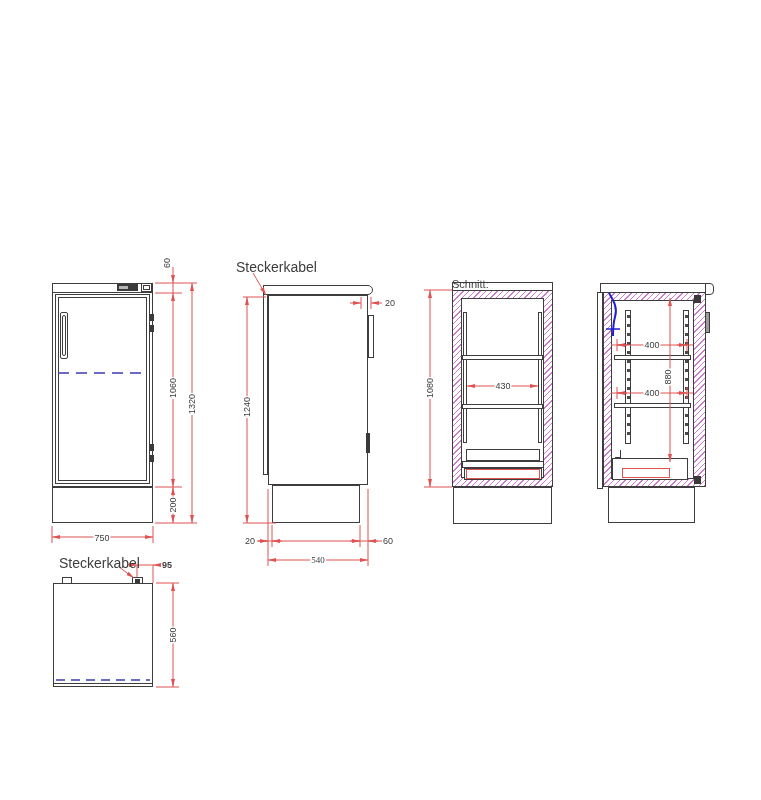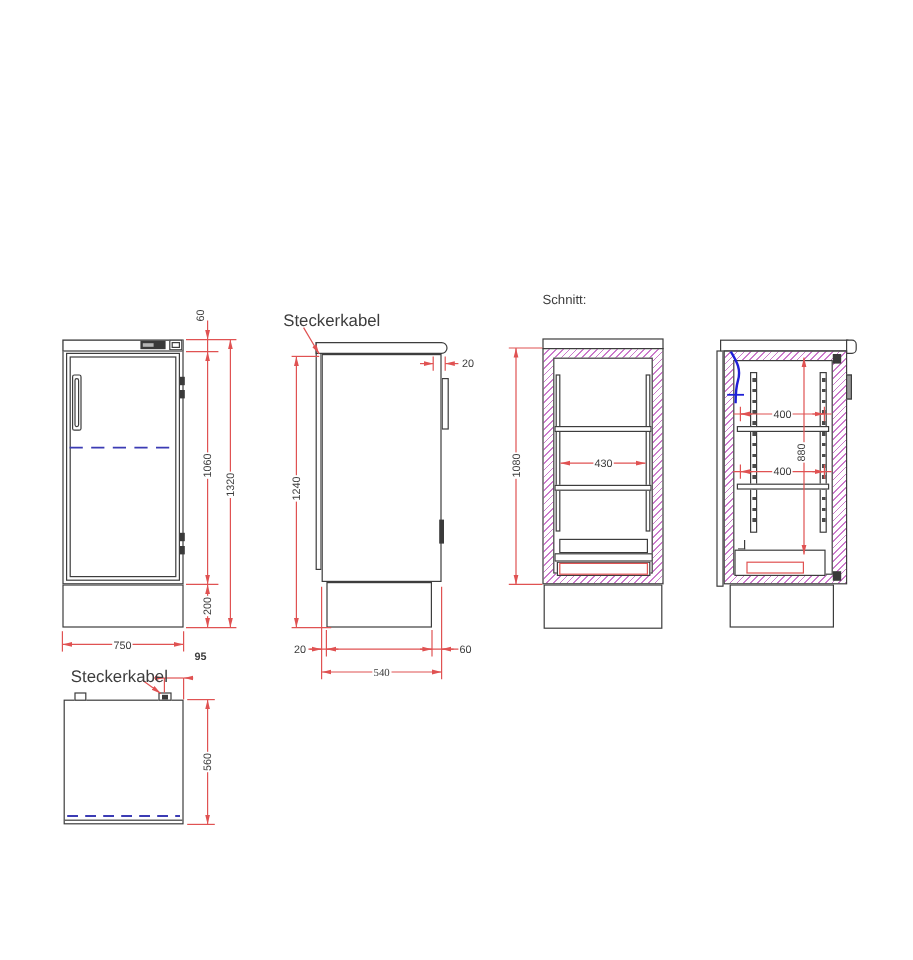--- a/index.html
+++ b/index.html
@@ -173,21 +173,21 @@
       <line x1="58" y1="373" x2="147" y2="373" stroke-dasharray="11 7"></line>
       <line x1="56" y1="680" x2="150" y2="680" stroke-dasharray="9 6"></line>
     </g>
     <g stroke="#1f1fd6" fill="none">
       <path d="M 609,293 C 613,300 618,307 615,317 C 613,324 613,328 613,336" stroke-width="2"></path>
       <line x1="606" y1="329" x2="620" y2="329" stroke-width="1.5"></line>
     </g>
   </svg>
 
   <div>
-    <div class="title" style="left:452px;top:244px;">Schnitt:</div>
+    <div class="title" style="left:452px;top:278px;">Schnitt:</div>
     <div class="lbl" style="left:236px;top:262px;">Steckerkabel</div>
     <div class="lbl" style="left:59px;top:558px;">Steckerkabel</div>
 
     <div class="dimtext v" style="left:167px;top:263px;">60</div>
     <div class="dimtext v" style="left:173px;top:388px;">1060</div>
     <div class="dimtext v" style="left:192px;top:404px;">1320</div>
     <div class="dimtext v" style="left:173px;top:505px;">200</div>
     <div class="dimtext" style="left:102px;top:538px;">750</div>
 
     <div class="dimtext" style="left:390px;top:303px;">20</div>
@@ -196,17 +196,17 @@
     <div class="dimtext" style="left:388px;top:541px;">60</div>
     <div class="dimtext" style="left:318px;top:560px;font-family:Liberation Serif, serif;">540</div>
 
     <div class="dimtext v" style="left:430px;top:388px;">1080</div>
     <div class="dimtext" style="left:503px;top:386px;">430</div>
 
     <div class="dimtext" style="left:652px;top:345px;">400</div>
     <div class="dimtext" style="left:652px;top:393px;">400</div>
     <div class="dimtext v" style="left:668px;top:377px;">880</div>
 
-    <div class="dimtext" style="left:167px;top:547px;font-weight:bold;">95</div>
+    <div class="dimtext" style="left:167px;top:565px;font-weight:bold;">95</div>
     <div class="dimtext v" style="left:173px;top:635px;">560</div>
   </div>
 
 </div>
 
 </body></html>

